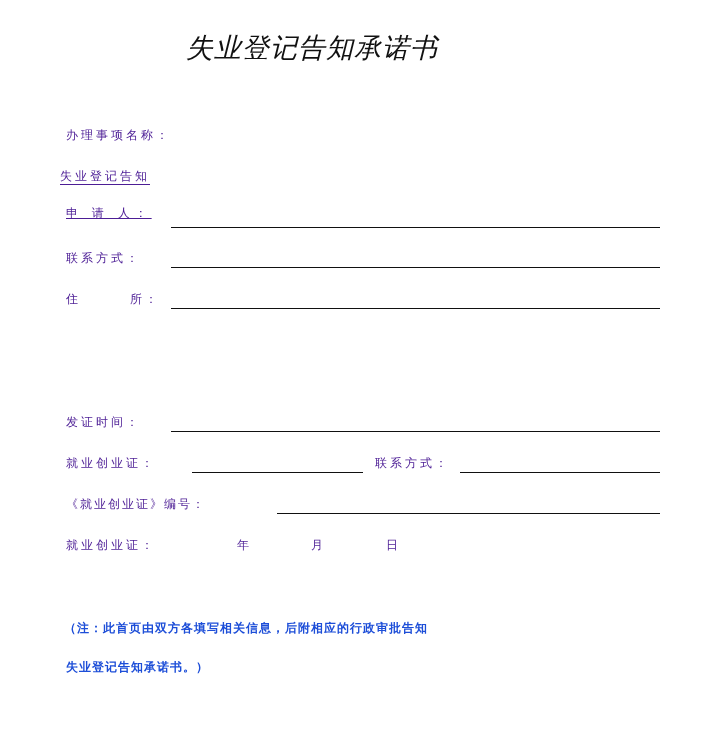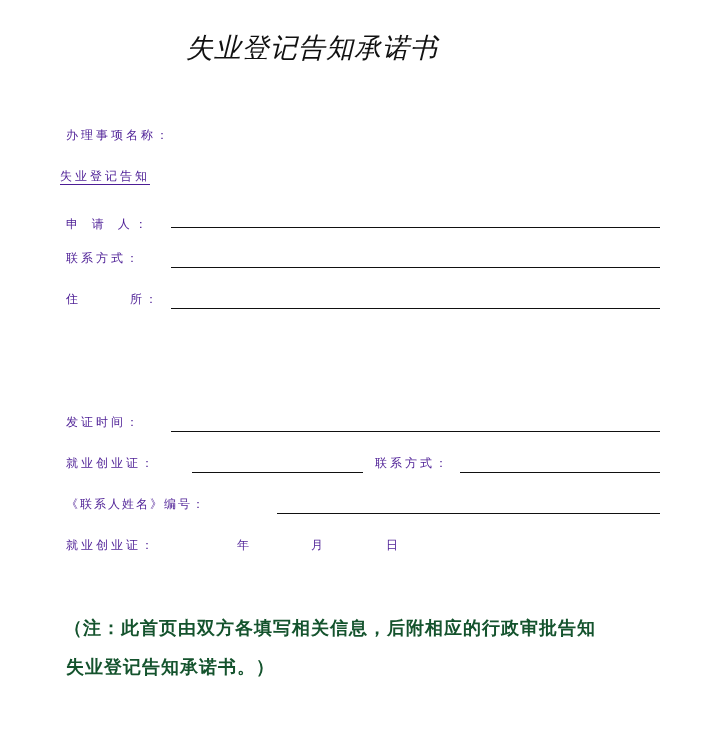--- a/index.html
+++ b/index.html
@@ -3,49 +3,49 @@
 <meta charset="utf-8">
 <style>
   html, body { margin: 0; padding: 0; background: #ffffff; }
   body { width: 728px; height: 751px; position: relative; overflow: hidden;
          font-family: "DejaVu Sans", "Liberation Sans", sans-serif; color: #222; }
   .abs { position: absolute; white-space: nowrap; }
   .title { left: 0; width: 624px; top: 30px; text-align: center; font-size: 27px; color: #111; letter-spacing: 1px; font-style: italic; }
   .label { font-size: 12px; color: #4c1d95; letter-spacing: 3px; line-height: 22px; }
   .line { position: absolute; height: 0; border-top: 1.5px solid #111; }
   .uline { text-decoration: underline; text-underline-offset: 4px; text-decoration-thickness: 1px; }
-  .note { font-size: 18px; color: #14532d; font-weight: bold; letter-spacing: 1px; line-height: 22px; }
+  .note { font-size: 12px; color: #1d4ed8; font-weight: bold; letter-spacing: 1px; line-height: 22px; }
 </style>
 </head>
 <body>
 
 <div class="abs title">失业登记告知承诺书</div>
 
 <div class="abs label" style="left:66px; top:124px;">办理事项名称：</div>
 <div class="abs label uline" style="left:60px; top:165px;">失业登记告知</div>
 
-<div class="abs label" style="left:66px; top:213px; letter-spacing:0;"><span style="letter-spacing:5px;">申 请 人：</span></div>
+<div class="abs label" style="left:66px; top:202px; letter-spacing:0;text-decoration:underline;"><span style="letter-spacing:5px;">申 请 人：</span></div>
 <div class="line" style="left:171px; top:227px; width:489px;"><span></span></div>
 
 <div class="abs label" style="left:66px; top:247px;">联系方式：</div>
 <div class="line" style="left:171px; top:267px; width:489px;"><span></span></div>
 
 <div class="abs label" style="left:66px; top:288px;">住</div>
 <div class="abs label" style="left:130px; top:288px;">所：</div>
 <div class="line" style="left:171px; top:308px; width:489px;"><span></span></div>
 
 <div class="abs label" style="left:66px; top:411px;">发证时间：</div>
 <div class="line" style="left:171px; top:431px; width:489px;"><span></span></div>
 
 <div class="abs label" style="left:66px; top:452px;">就业创业证：</div>
 <div class="line" style="left:192px; top:472px; width:171px;"><span></span></div>
 <div class="abs label" style="left:375px; top:452px;">联系方式：</div>
 <div class="line" style="left:460px; top:472px; width:200px;"><span></span></div>
 
-<div class="abs label" style="left:66px; top:493px; letter-spacing:2px;">《联系人姓名》编号：</div>
+<div class="abs label" style="left:66px; top:493px; letter-spacing:2px;">《就业创业证》编号：</div>
 <div class="line" style="left:277px; top:513px; width:383px;"><span></span></div>
 
 <div class="abs label" style="left:66px; top:534px;">就业创业证：</div>
 <div class="abs label" style="left:237px; top:534px;">年</div>
 <div class="abs label" style="left:311px; top:534px;">月</div>
 <div class="abs label" style="left:386px; top:534px;">日</div>
 
 <div class="abs note" style="left:64px; top:617px;">（注：此首页由双方各填写相关信息，后附相应的行政审批告知</div>
 <div class="abs note" style="left:66px; top:656px;">失业登记告知承诺书。）</div>
 

